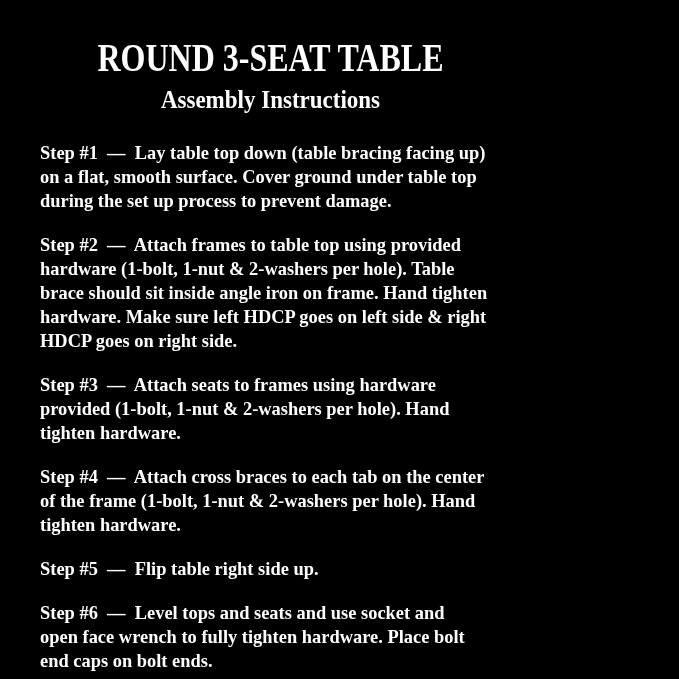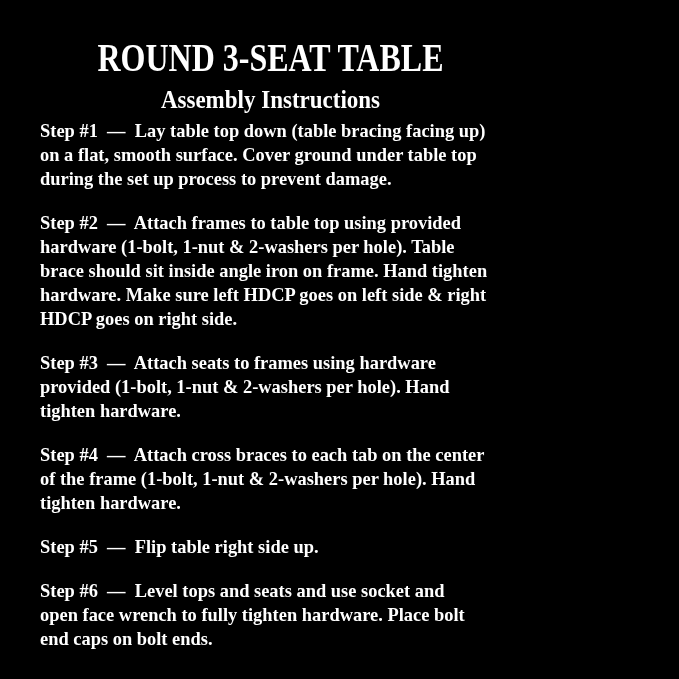--- a/index.html
+++ b/index.html
@@ -33,21 +33,21 @@
     margin: 9px 0 0 0;
     text-align: center;
     font-size: 25px;
     line-height: 26px;
     font-weight: 800;
     transform: scaleX(0.92);
     transform-origin: 50% 50%;
     white-space: nowrap;
   }
   .steps {
-    margin-top: 6px;
+    margin-top: 28px;
     padding: 0 20px 0 40px;
   }
   .step {
     margin: 0 0 20px 0;
     font-size: 19px;
     line-height: 24px;
     font-weight: 800;
     white-space: pre-wrap;
     transform: scaleX(0.97);
     transform-origin: 0 50%;

